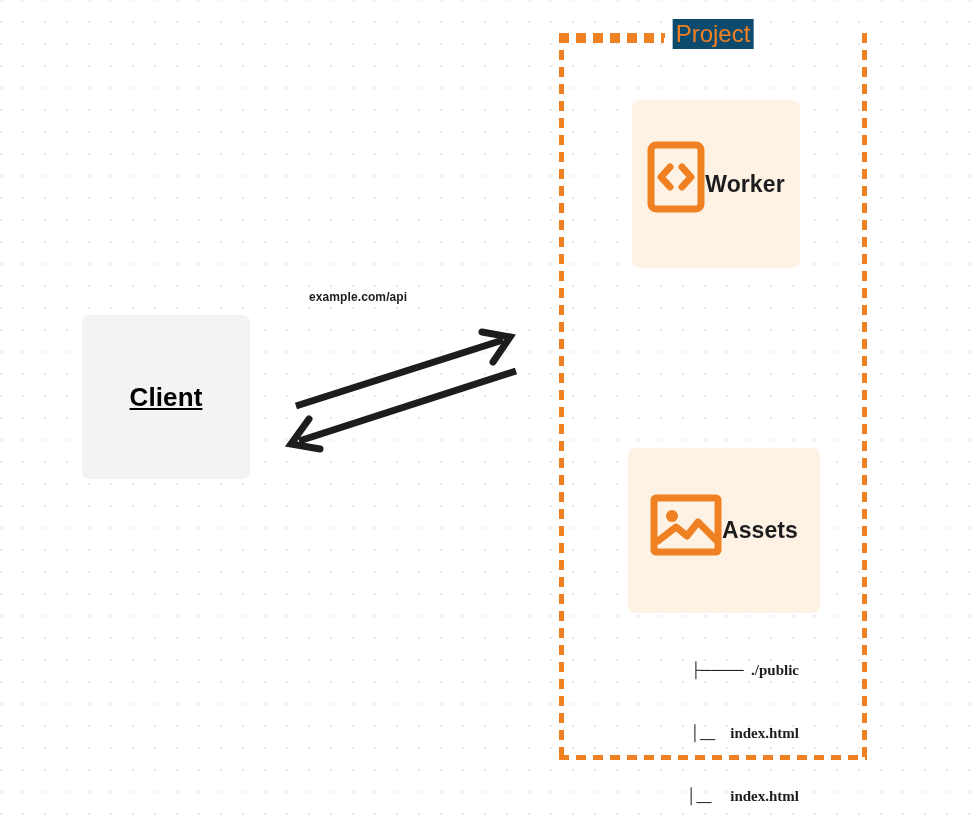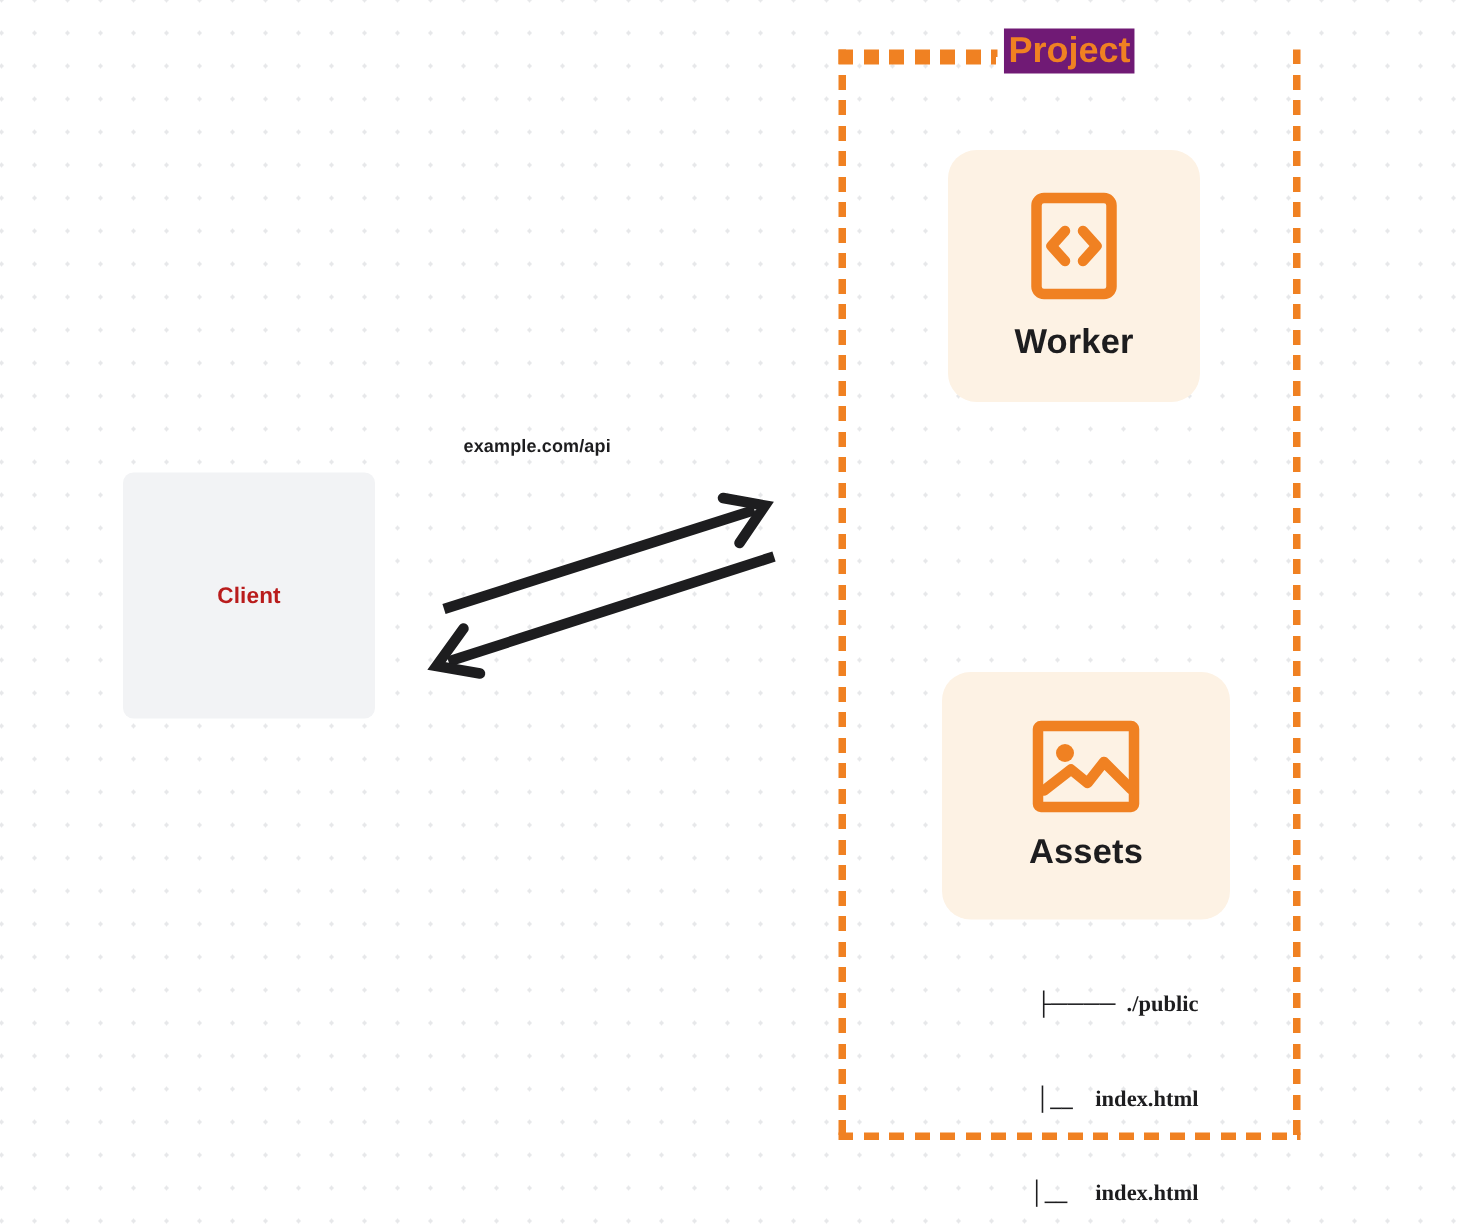--- a/index.html
+++ b/index.html
@@ -29,24 +29,25 @@
     top: 315px;
     width: 168px;
     height: 164px;
     background: #f2f3f5;
     border-radius: 7px;
     display: flex;
     align-items: center;
     justify-content: center;
   }
   #client-node .node-label {
-    font-size: 15px;
-    font-weight: bold;
-    color: #b91c1c;
+    font-size: 26px;
+    font-weight: bold;
+    color: #000000;
     letter-spacing: .1px;
+    text-decoration: underline;
   }
 
   
   #project-group {
     position: absolute;
     left: 559px;
     top: 33px;
     width: 308px;
     height: 727px;
   }
@@ -80,35 +81,35 @@
     height: 5px; right: 0; top: 0; width: 105px;
     background-image: repeating-linear-gradient(
       to right, #f08122 0 10px, transparent 10px 17px);
   }
   #project-title {
     position: absolute;
     top: -14px;
     left: 50%;
     transform: translateX(-50%);
     padding: 0 3px;
-    background: #701a75;
+    background: #0c4a6e;
     color: #f08122;
     font-size: 24px;
-    font-weight: bold;
+    font-weight: normal;
     line-height: 30px;
     white-space: nowrap;
   }
 
   
   .service-card {
     position: absolute;
     background: #fdf2e4;
-    border-radius: 19px;
+    border-radius: 7px;
     display: flex;
-    flex-direction: column;
+    flex-direction: row;
     align-items: center;
     justify-content: center;
   }
   #worker-card { left: 73px; top: 67px; width: 168px; height: 168px; }
   #assets-card { left: 69px; top: 415px; width: 192px; height: 165px; }
   .service-card .icon-wrap {
     display: flex;
     align-items: center;
     justify-content: center;
   }

